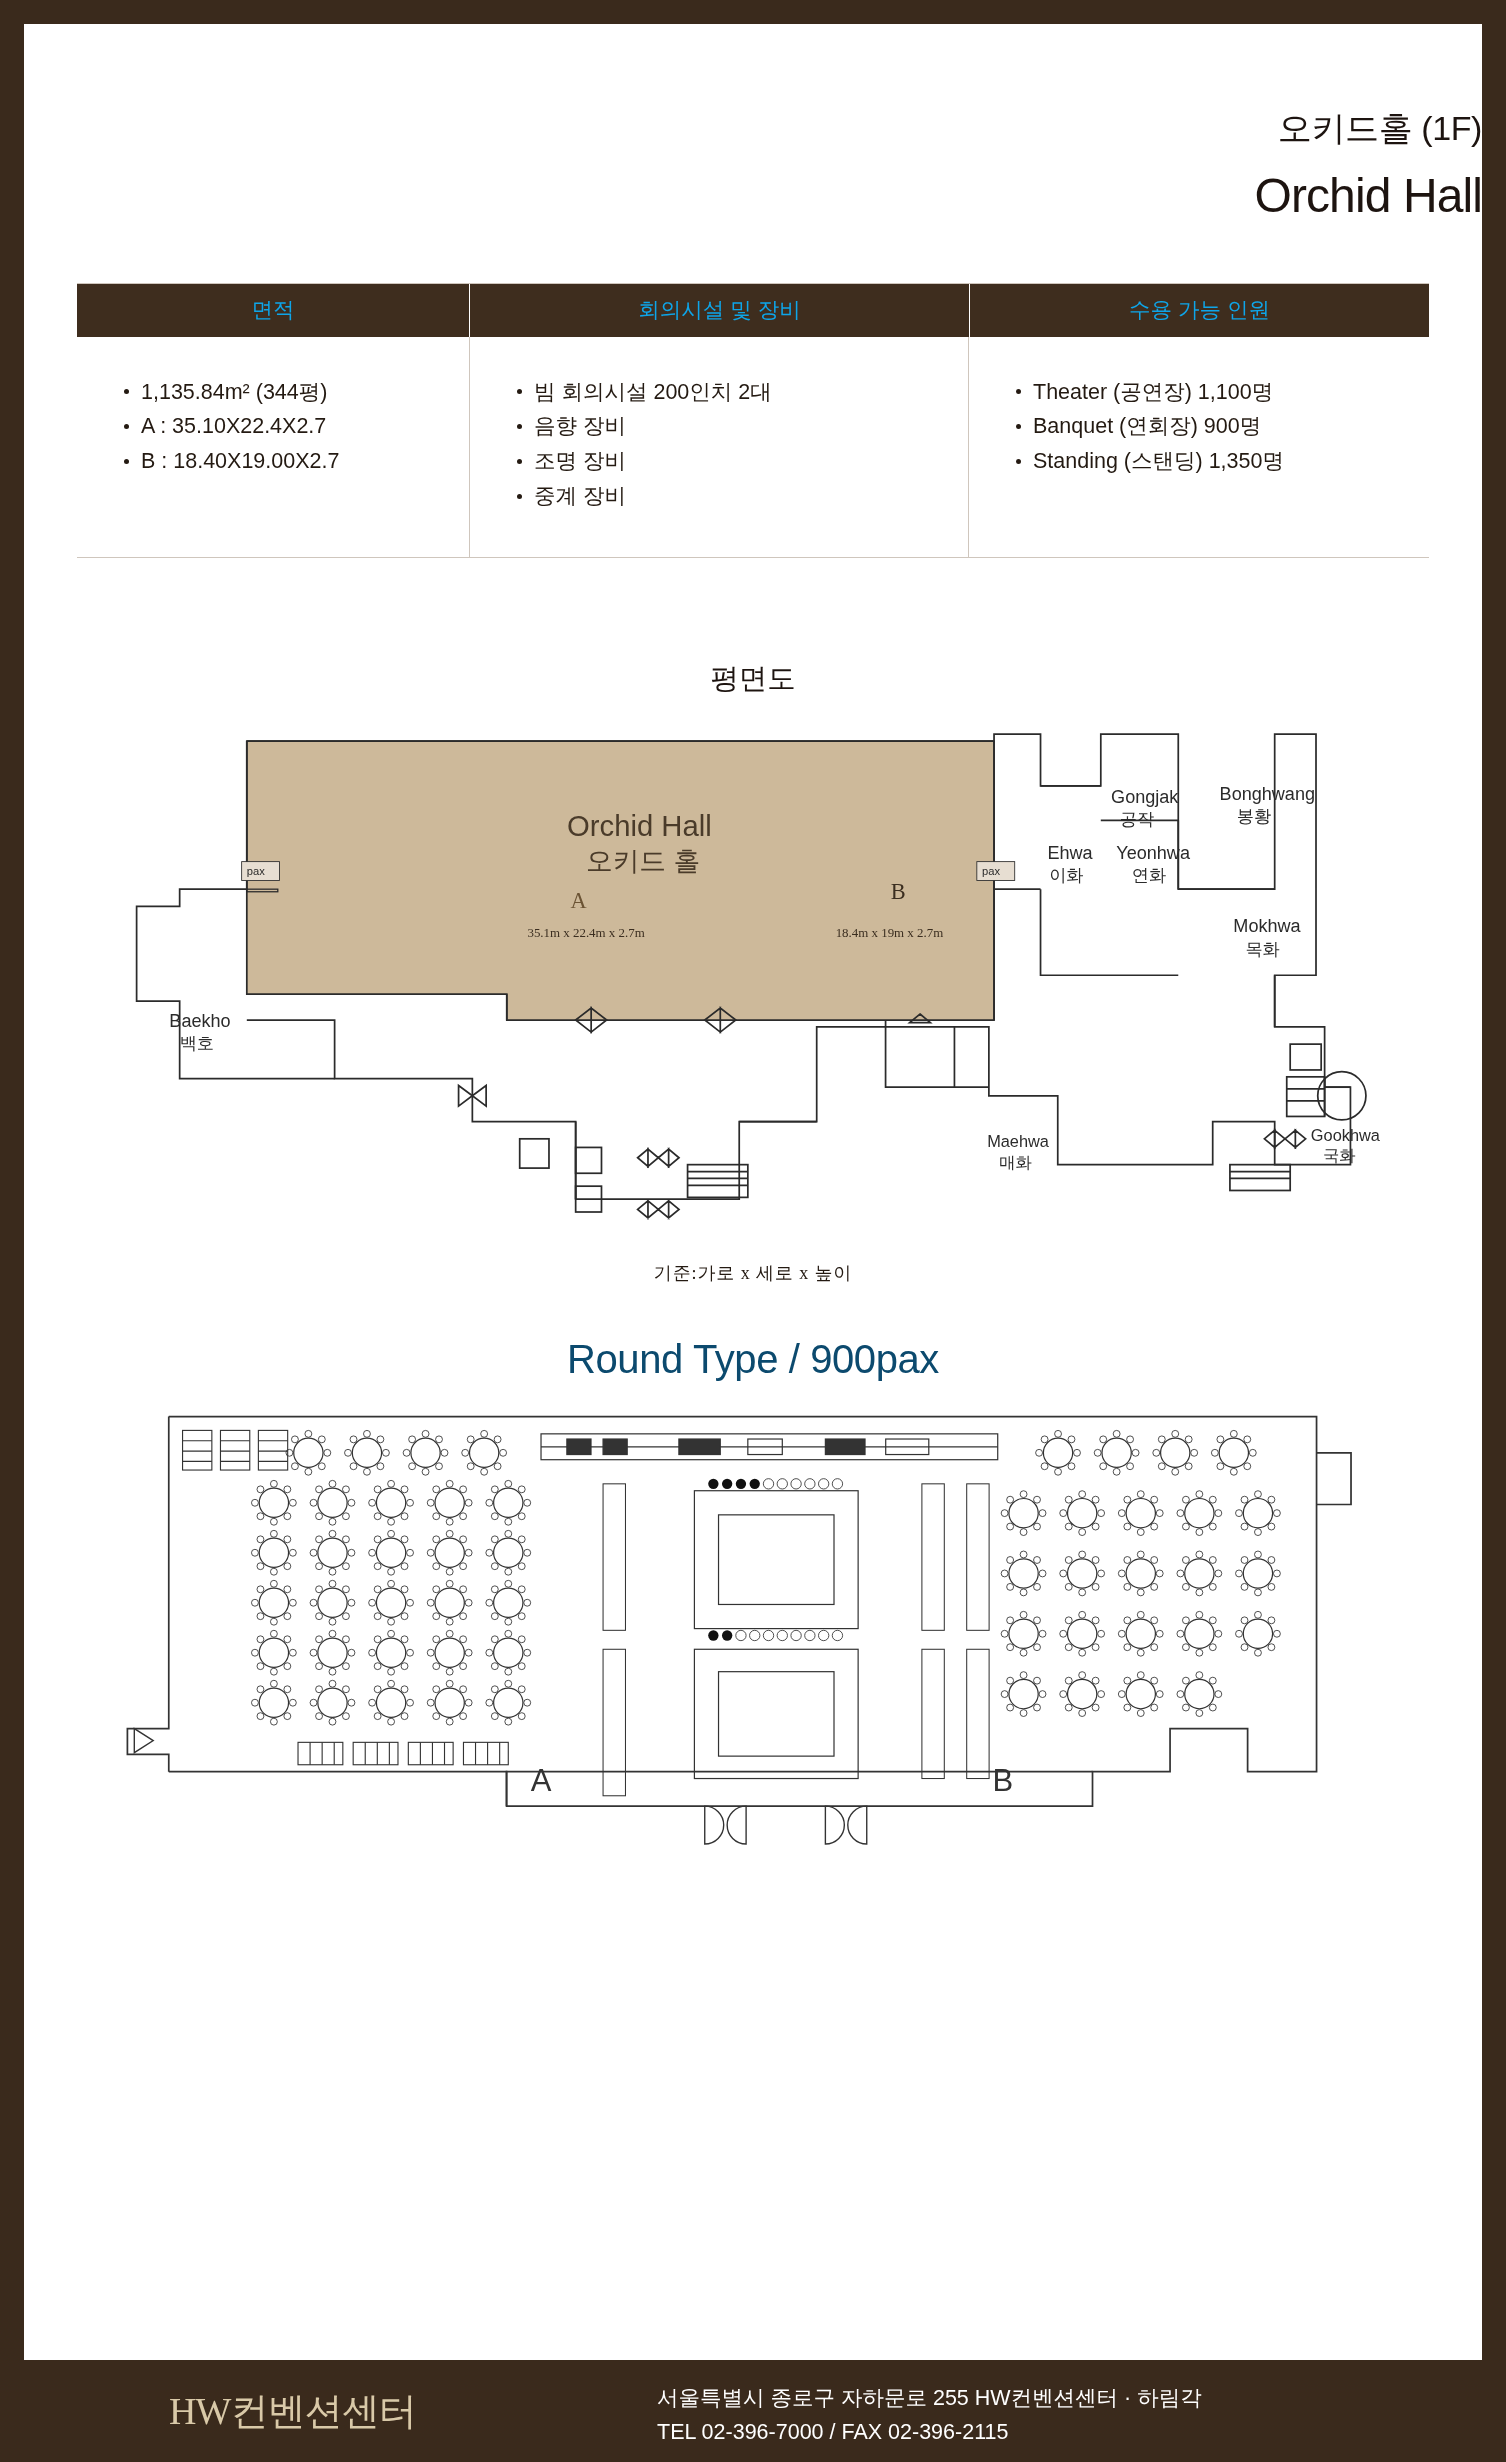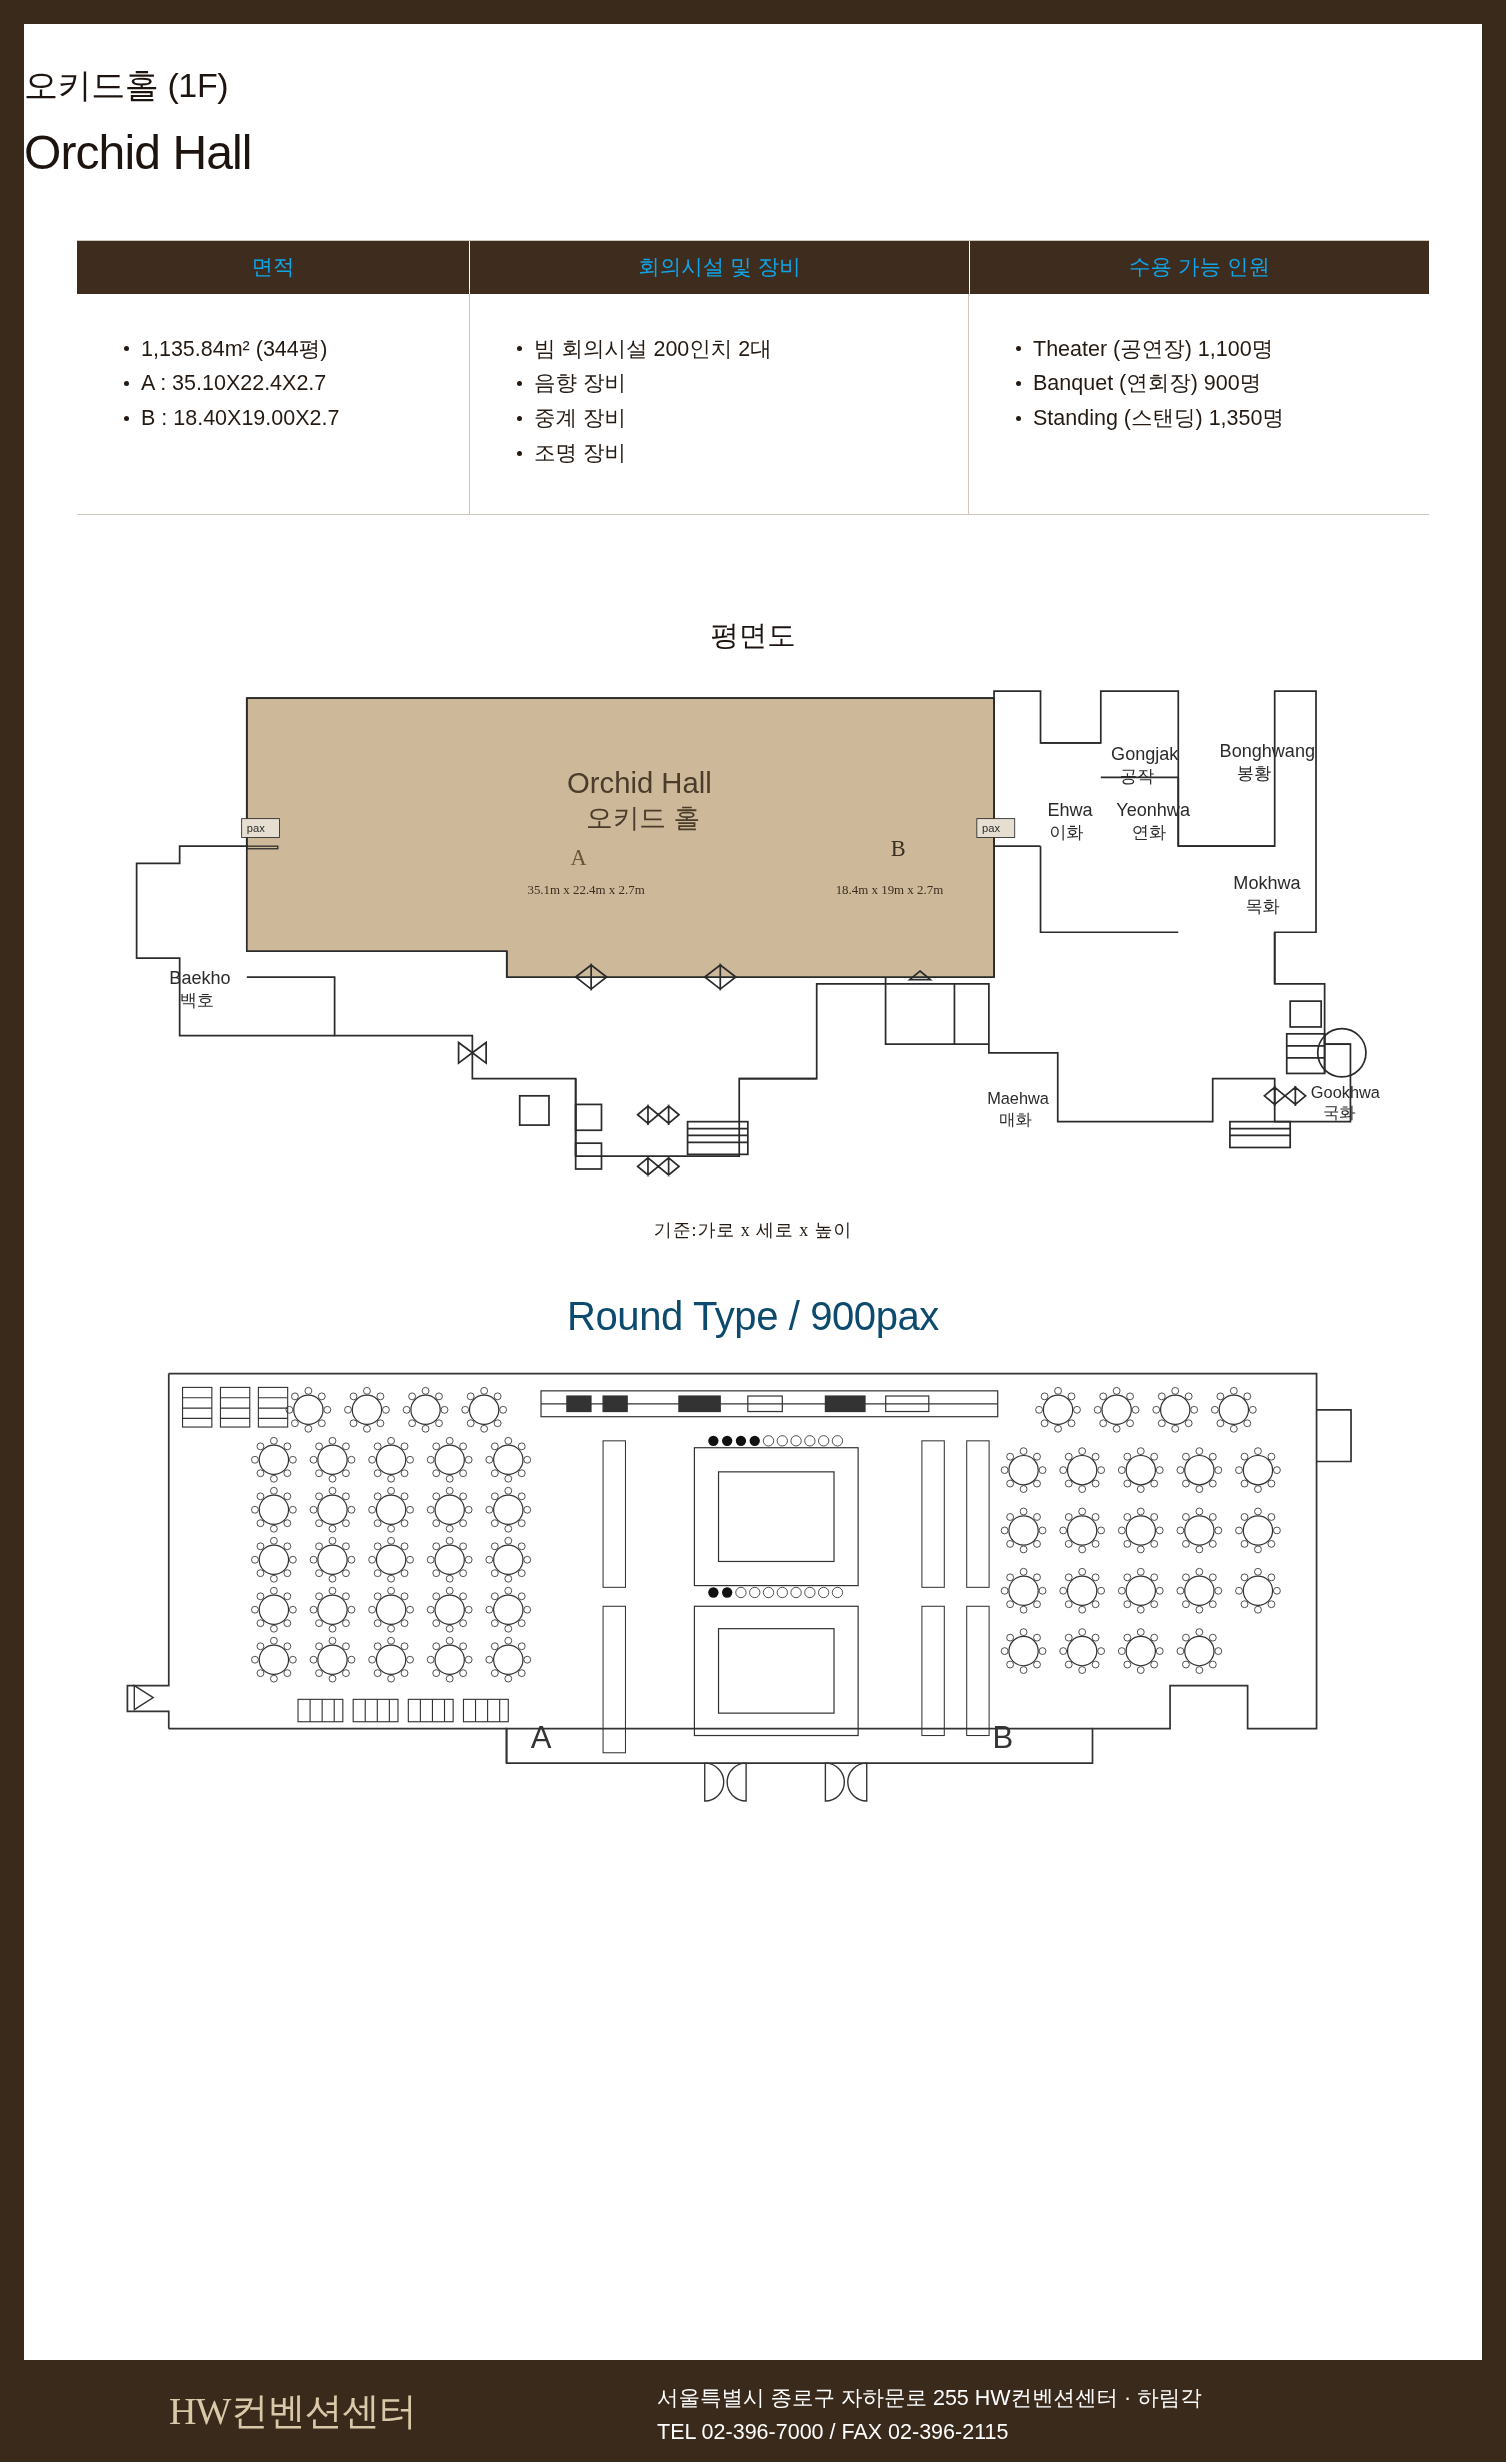--- a/index.html
+++ b/index.html
@@ -13,21 +13,21 @@
     position: relative;
     overflow: hidden;
   }
   #page {
     position: absolute;
     left: 24px; top: 24px;
     width: 1458px;
     height: 2361px;
     background: #ffffff;
   }
-  .title-wrap { text-align:left; padding-top: 39px; }
+  .title-wrap { text-align:right; padding-top: 82px; }
   .title-ko { font-size: 34px; letter-spacing: -0.4px; color:#1d1410; }
   .title-en { font-size: 48px; margin-top: 15.5px; color:#1d1410; letter-spacing:-0.9px; }
 
   
   .spec {
     margin: 60px 53px 0 53px;
     border-top: 0.9px solid #cfc6bd;
   }
   .spec-head {
     display: flex;
@@ -126,22 +126,22 @@
         <ul class="bullets">
           <li><span>1,135.84m² (344평)</span></li>
           <li>A : 35.10X22.4X2.7</li>
           <li>B : 18.40X19.00X2.7</li>
         </ul>
       </div>
       <div class="b2">
         <ul class="bullets">
           <li>빔 회의시설 200인치 2대</li>
           <li>음향 장비</li>
+          <li>조명 장비</li>
           <li>중계 장비</li>
-          <li>조명 장비</li>
         </ul>
       </div>
       <div class="b3">
         <ul class="bullets">
           <li>Theater (공연장) 1,100명</li>
           <li>Banquet (연회장) 900명</li>
           <li>Standing (스탠딩) 1,350명</li>
         </ul>
       </div>
     </div>

